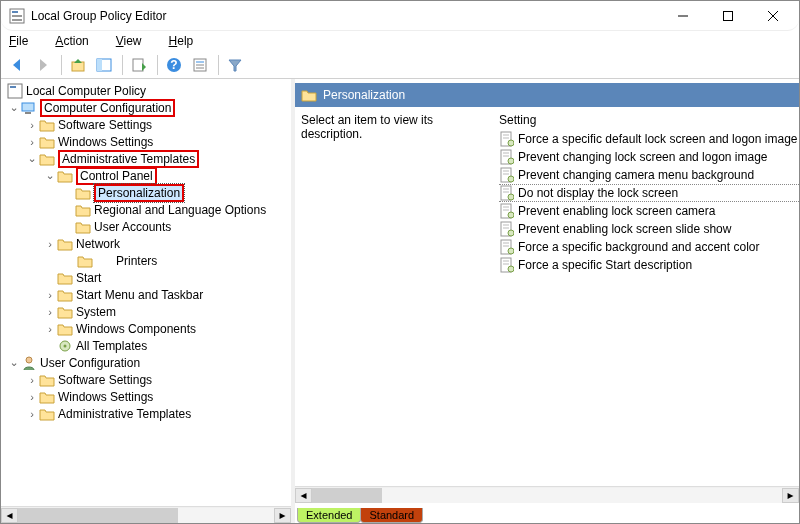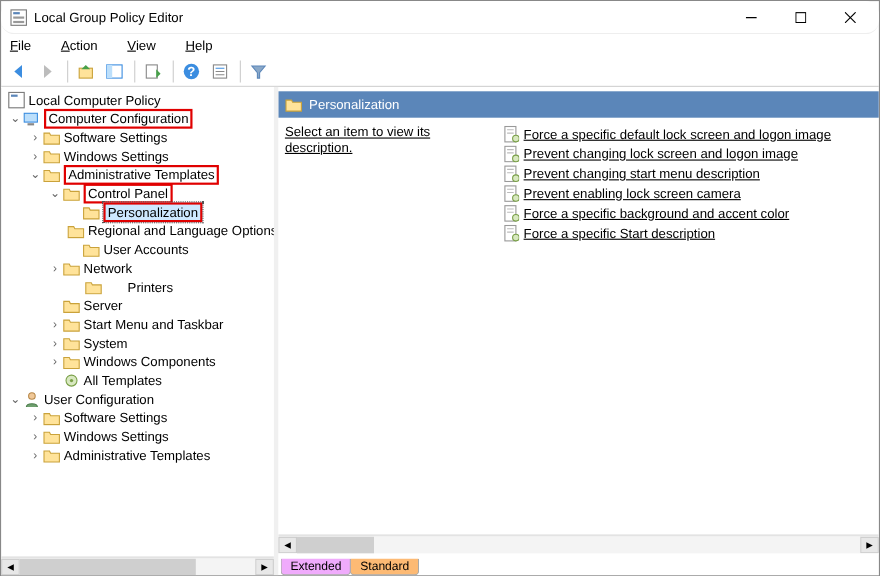--- a/index.html
+++ b/index.html
@@ -16,50 +16,50 @@
   .menubar { height: 20px; display: flex; align-items: center; padding: 0 4px; gap: 19px; }
   .menubar span { padding: 2px 4px; }
   .menubar span u { text-decoration: underline; }
 
   .toolbar { height: 28px; display: flex; align-items: center; padding: 0 4px; border-bottom: 1px solid #d0d0d0; gap: 0; }
   .tbtn { width: 24px; height: 24px; display: flex; align-items: center; justify-content: center; margin-right: 2px; }
   .tdiv { width: 1px; height: 20px; background: #ccc; margin: 0 4px; }
 
   .workarea { position: relative; height: 444px; display: flex; }
 
-  .treepane { width: 248px; border-top: 1px solid #fff; position: relative; overflow: hidden; display:flex; flex-direction:column; }
+  .treepane { width: 290px; border-top: 1px solid #fff; position: relative; overflow: hidden; display:flex; flex-direction:column; }
   .tree { flex:1; overflow: hidden; padding: 2px 0 0 6px; white-space: nowrap; }
   .tree-row { display: flex; align-items: center; height: 17px; }
   .tw { display: inline-block; width: 14px; text-align: center; color: #666; font-size: 11px; }
   .ic { display: inline-flex; width: 16px; height: 16px; align-items: center; justify-content: center; margin-right: 3px; }
   .tree-label { }
   .highlight { border: 2px solid #e00000; padding: 0 2px; margin: -1px 0; }
   .selected { background: #cde8ff; outline: 1px dotted #555; padding: 0 2px; }
 
   .splitter { width: 4px; background: #f0f0f0; cursor: ew-resize; }
 
   .rightpane { flex: 1; display: flex; flex-direction: column; position: relative; overflow:hidden; }
   .rp-header { background: #5b86b9; color: #fff; height: 24px; display: flex; align-items: center; padding-left: 28px; position: relative; margin: 4px 0 0 0; }
   .rp-header .ic { position: absolute; left: 6px; top: 4px; }
-  .rp-body { flex: 1; display: flex; padding: 6px 0 0 6px; overflow:hidden;text-decoration:underline; }
+  .rp-body { flex: 1; display: flex; padding: 6px 0 0 6px; overflow:hidden; }
   .desc-col { width: 198px; padding-right: 8px; color: #000; }
   .setting-col { flex: 1; overflow: hidden; }
   .setting-hdr { font-weight: 400; padding: 0 0 3px 0; }
   .setting-item { display: flex; align-items: center; height: 18px; padding-left: 0; }
   .setting-item.sel { border: 1px dotted #888; border-left:none; border-right:none; }
   .rp-hscroll { height: 17px; background: #f0f0f0; border-top: 1px solid #ddd; display:flex; align-items:center; }
   .sb-btn { width:17px; height:15px; display:flex; align-items:center; justify-content:center; background:#e8e8e8; border:1px solid #ccc; }
   .sb-track { flex:1; height:15px; background:#f4f4f4; position:relative; }
   .sb-thumb { position:absolute; left:0; top:0; height:100%; width:70px; background:#cfcfcf; }
 
   .tree-hscroll { height: 17px; background: #f0f0f0; border-top: 1px solid #ddd; display:flex; align-items:center; }
 
   .tabs { height: 20px; display: flex; align-items: flex-end; padding-left: 2px; border-top: 1px solid #fff; }
-  .tab { border: 1px solid #aaa; border-top: none; border-radius: 0 0 4px 4px; padding: 1px 8px; font-size: 11px; background: #fdba74; margin-right: -1px; position:relative; }
-  .tab.active { background: #f0abfc; z-index:1; }
+  .tab { border: 1px solid #aaa; border-top: none; border-radius: 0 0 4px 4px; padding: 1px 8px; font-size: 11px; background: #c2410c; margin-right: -1px; position:relative; }
+  .tab.active { background: #bef264; z-index:1; }
 
 </style>
 </head>
 <body>
 
 <div class="titlebar">
   <span class="titlebar-icon">
     <svg width="16" height="16">
         <rect x="1" y="1" width="14" height="14" fill="#fff" stroke="#777"></rect>
         <rect x="3" y="3" width="6" height="2" fill="#5b86b9"></rect>
@@ -265,21 +265,21 @@
         <span class="tree-label">Printers</span>
       </div>
 
       <div class="tree-row" style="padding-left:36px;">
         <span class="tw"></span>
         <span class="ic">
             <svg width="16" height="14">
               <path d="M1 3h5l1 2h8v8H1z" fill="#ffe39a" stroke="#caa23a"></path>
             </svg>
           </span>
-        <span class="tree-label">Server</span>
+        <span class="tree-label">Start</span>
       </div>
 
       <div class="tree-row" style="padding-left:36px;">
         <span class="tw">›</span>
         <span class="ic">
             <svg width="16" height="14">
               <path d="M1 3h5l1 2h8v8H1z" fill="#ffe39a" stroke="#caa23a"></path>
             </svg>
           </span>
         <span class="tree-label">Start Menu and Taskbar</span>
@@ -377,20 +377,21 @@
           </svg>
         </span>
       <span>Personalization</span>
     </div>
 
     <div class="rp-body">
       <div class="desc-col">
         <span>Select an item to view its description.</span>
       </div>
       <div class="setting-col">
+        <div class="setting-hdr">Setting</div>
         <div id="settings-items">
             <div class="setting-item">
               <span class="ic">
                 <svg width="14" height="16">
                   <rect x="1" y="1" width="10" height="14" fill="#fff" stroke="#999"></rect>
                   <line x1="3" y1="4" x2="9" y2="4" stroke="#bbb"></line>
                   <line x1="3" y1="7" x2="9" y2="7" stroke="#bbb"></line>
                   <circle cx="11" cy="12" r="3" fill="#d8e8c0" stroke="#7aa048"></circle>
                 </svg>
               </span>
@@ -409,32 +410,54 @@
             </div>
             <div class="setting-item">
               <span class="ic">
                 <svg width="14" height="16">
                   <rect x="1" y="1" width="10" height="14" fill="#fff" stroke="#999"></rect>
                   <line x1="3" y1="4" x2="9" y2="4" stroke="#bbb"></line>
                   <line x1="3" y1="7" x2="9" y2="7" stroke="#bbb"></line>
                   <circle cx="11" cy="12" r="3" fill="#d8e8c0" stroke="#7aa048"></circle>
                 </svg>
               </span>
-              <span>Prevent changing start menu description</span>
+              <span>Prevent changing camera menu background</span>
+            </div>
+            <div class="setting-item sel">
+              <span class="ic">
+                <svg width="14" height="16">
+                  <rect x="1" y="1" width="10" height="14" fill="#fff" stroke="#999"></rect>
+                  <line x1="3" y1="4" x2="9" y2="4" stroke="#bbb"></line>
+                  <line x1="3" y1="7" x2="9" y2="7" stroke="#bbb"></line>
+                  <circle cx="11" cy="12" r="3" fill="#d8e8c0" stroke="#7aa048"></circle>
+                </svg>
+              </span>
+              <span>Do not display the lock screen</span>
             </div>
             <div class="setting-item">
               <span class="ic">
                 <svg width="14" height="16">
                   <rect x="1" y="1" width="10" height="14" fill="#fff" stroke="#999"></rect>
                   <line x1="3" y1="4" x2="9" y2="4" stroke="#bbb"></line>
                   <line x1="3" y1="7" x2="9" y2="7" stroke="#bbb"></line>
                   <circle cx="11" cy="12" r="3" fill="#d8e8c0" stroke="#7aa048"></circle>
                 </svg>
               </span>
               <span>Prevent enabling lock screen camera</span>
+            </div>
+            <div class="setting-item">
+              <span class="ic">
+                <svg width="14" height="16">
+                  <rect x="1" y="1" width="10" height="14" fill="#fff" stroke="#999"></rect>
+                  <line x1="3" y1="4" x2="9" y2="4" stroke="#bbb"></line>
+                  <line x1="3" y1="7" x2="9" y2="7" stroke="#bbb"></line>
+                  <circle cx="11" cy="12" r="3" fill="#d8e8c0" stroke="#7aa048"></circle>
+                </svg>
+              </span>
+              <span>Prevent enabling lock screen slide show</span>
             </div>
             <div class="setting-item">
               <span class="ic">
                 <svg width="14" height="16">
                   <rect x="1" y="1" width="10" height="14" fill="#fff" stroke="#999"></rect>
                   <line x1="3" y1="4" x2="9" y2="4" stroke="#bbb"></line>
                   <line x1="3" y1="7" x2="9" y2="7" stroke="#bbb"></line>
                   <circle cx="11" cy="12" r="3" fill="#d8e8c0" stroke="#7aa048"></circle>
                 </svg>
               </span>

